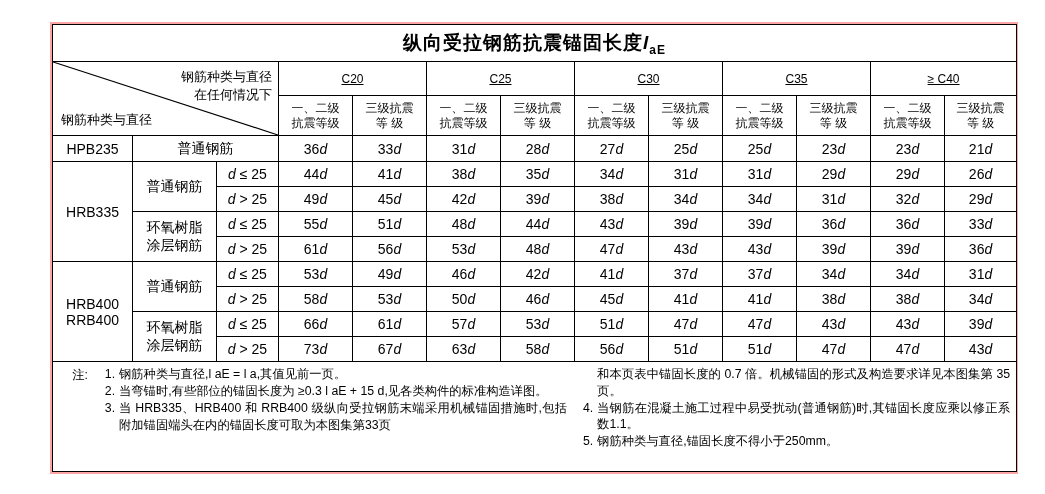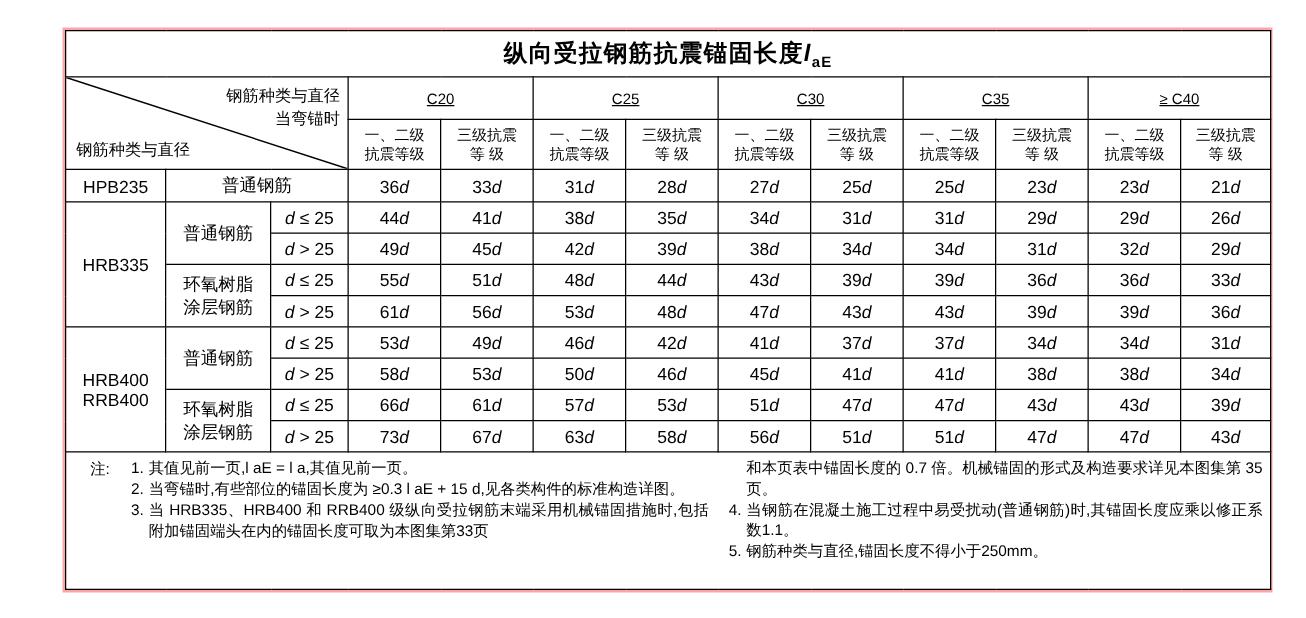--- a/index.html
+++ b/index.html
@@ -59,21 +59,21 @@
           </td>
         </tr>
 
         <tr style="height:34px">
           <td class="diag" rowspan="2" colspan="3">
             <svg class="line" viewBox="0 0 226 74" preserveAspectRatio="none">
               <line x1="0" y1="0" x2="226" y2="74" stroke="#000" stroke-width="1.2"></line>
             </svg>
             <div class="t1">
               <div>钢筋种类与直径</div>
-              <div>当弯锚时</div>
+              <div>在任何情况下</div>
             </div>
             <div class="t2">钢筋种类与直径</div>
           </td>
           <td class="grade-head" colspan="2">C20</td>
           <td class="grade-head" colspan="2">C25</td>
           <td class="grade-head" colspan="2">C30</td>
           <td class="grade-head" colspan="2">C35</td>
           <td class="grade-head" colspan="2">≥ C40</td>
         </tr>
 
@@ -257,21 +257,21 @@
         </tr>
 
         <tr>
           <td colspan="13" style="padding:0;vertical-align:top;">
             <div class="notes-wrap">
               <div class="notes-col notes-left">
                 <div class="note-label">注:</div>
                 <ul class="note-list">
                   <li>
                       <span class="note-num">1.</span>
-                      <span class="note-txt">其值见前一页,l aE = l a,其值见前一页。</span>
+                      <span class="note-txt">钢筋种类与直径,l aE = l a,其值见前一页。</span>
                     </li>
                   <li>
                       <span class="note-num">2.</span>
                       <span class="note-txt">当弯锚时,有些部位的锚固长度为 ≥0.3 l aE + 15 d,见各类构件的标准构造详图。</span>
                     </li>
                   <li>
                       <span class="note-num">3.</span>
                       <span class="note-txt">当 HRB335、HRB400 和 RRB400 级纵向受拉钢筋末端采用机械锚固措施时,包括附加锚固端头在内的锚固长度可取为本图集第33页</span>
                     </li>
                 </ul>

